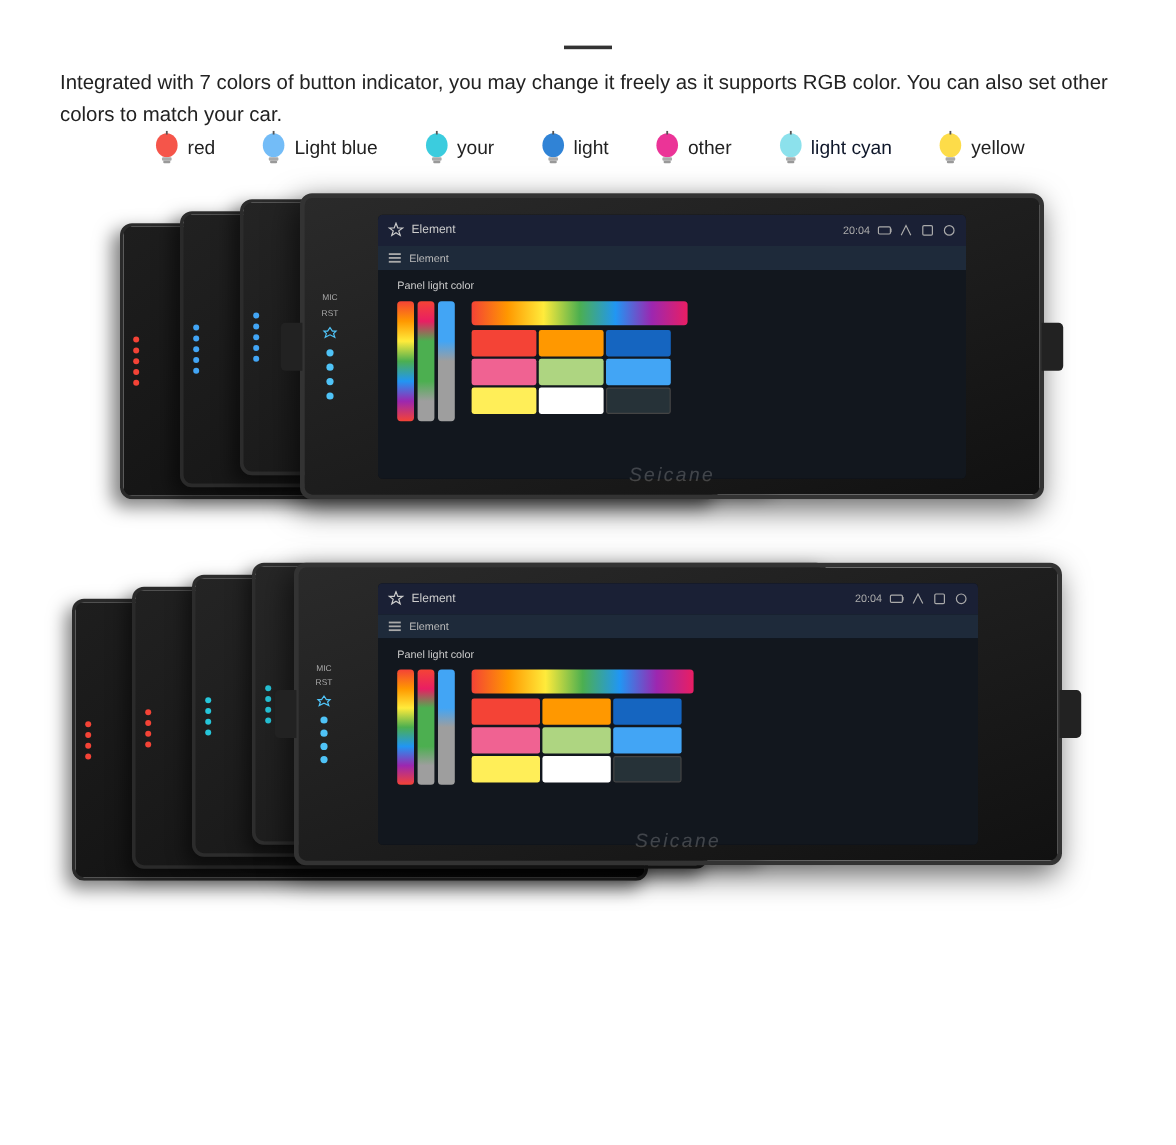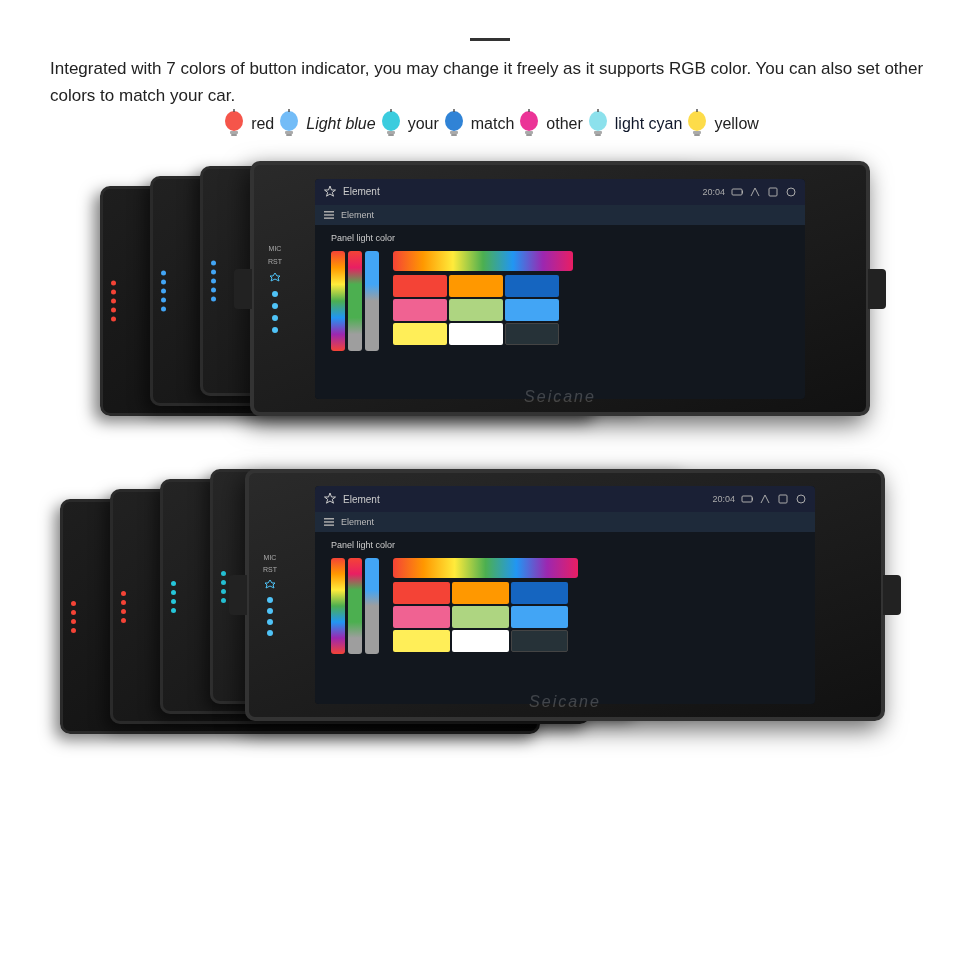--- a/index.html
+++ b/index.html
@@ -40,21 +40,21 @@
       font-size: 17px;
       color: #222;
       line-height: 1.6;
       padding: 0 10px;
     }
 
     .color-lights-row {
       display: flex;
       justify-content: center;
       align-items: center;
-      gap: 2px;
+      gap: 36px;
       margin-bottom: 22px;
       flex-wrap: wrap;
     }
 
     .color-item {
       display: flex;
       align-items: center;
       gap: 4px;
       font-size: 16px;
       font-weight: 500;
@@ -106,41 +106,41 @@
       <span style="color:#222;">red</span>
     </div>
 
     <div class="color-item">
       <svg class="bulb-icon" viewBox="0 0 26 30">
         <ellipse cx="13" cy="12" rx="9" ry="10" fill="#64b5f6" opacity="0.9"></ellipse>
         <rect x="9" y="22" width="8" height="3" rx="1" fill="#aaa"></rect>
         <rect x="10" y="25" width="6" height="2" rx="1" fill="#999"></rect>
         <line x1="13" y1="0" x2="13" y2="3" stroke="#555" stroke-width="1.5"></line>
       </svg>
-      <span style="color:#222;font-style:italic;">Light blue</span>
+      <span style="color:#222;">Light blue</span>
     </div>
 
     <div class="color-item">
       <svg class="bulb-icon" viewBox="0 0 26 30">
         <ellipse cx="13" cy="12" rx="9" ry="10" fill="#26c6da" opacity="0.9"></ellipse>
         <rect x="9" y="22" width="8" height="3" rx="1" fill="#aaa"></rect>
         <rect x="10" y="25" width="6" height="2" rx="1" fill="#999"></rect>
         <line x1="13" y1="0" x2="13" y2="3" stroke="#555" stroke-width="1.5"></line>
       </svg>
       <span style="color:#222;">your</span>
     </div>
 
     <div class="color-item">
       <svg class="bulb-icon" viewBox="0 0 26 30">
         <ellipse cx="13" cy="12" rx="9" ry="10" fill="#1976d2" opacity="0.9"></ellipse>
         <rect x="9" y="22" width="8" height="3" rx="1" fill="#aaa"></rect>
         <rect x="10" y="25" width="6" height="2" rx="1" fill="#999"></rect>
         <line x1="13" y1="0" x2="13" y2="3" stroke="#555" stroke-width="1.5"></line>
       </svg>
-      <span style="color:#222;">match</span>
+      <span style="color:#222;">light</span>
     </div>
 
     <div class="color-item">
       <svg class="bulb-icon" viewBox="0 0 26 30">
         <ellipse cx="13" cy="12" rx="9" ry="10" fill="#e91e8c" opacity="0.9"></ellipse>
         <rect x="9" y="22" width="8" height="3" rx="1" fill="#aaa"></rect>
         <rect x="10" y="25" width="6" height="2" rx="1" fill="#999"></rect>
         <line x1="13" y1="0" x2="13" y2="3" stroke="#555" stroke-width="1.5"></line>
       </svg>
       <span style="color:#222;">other</span>

